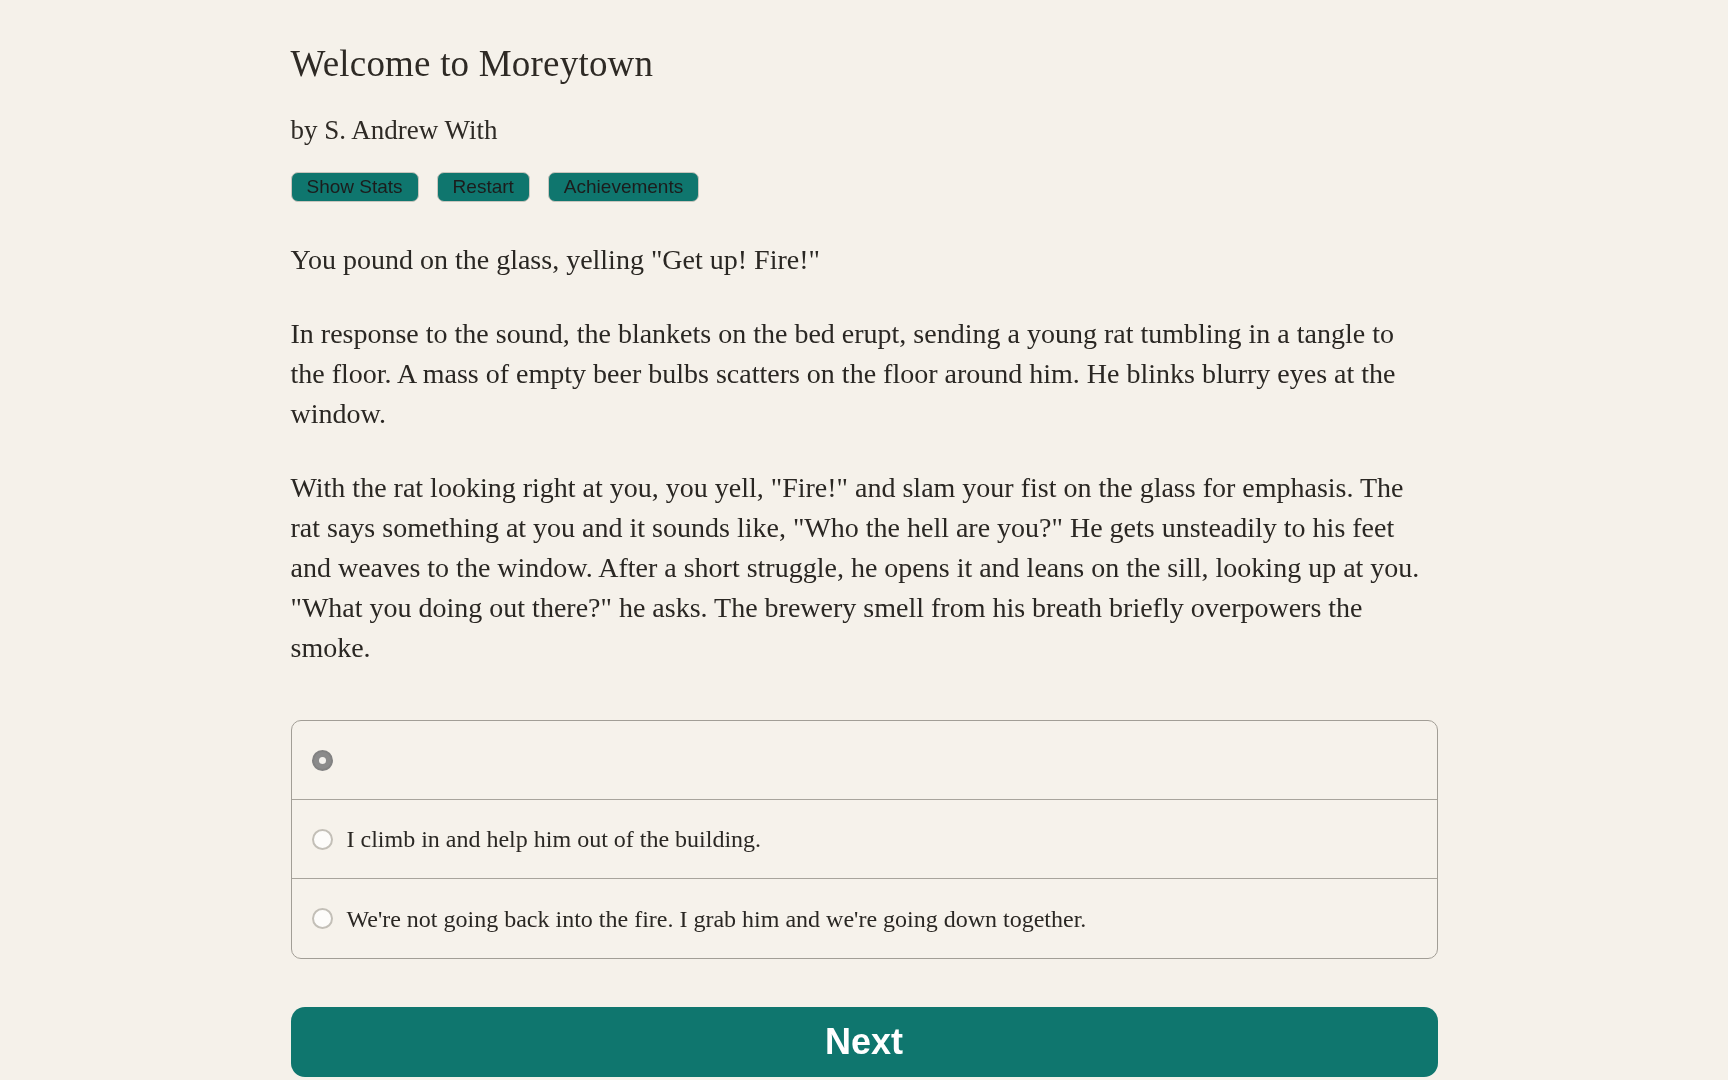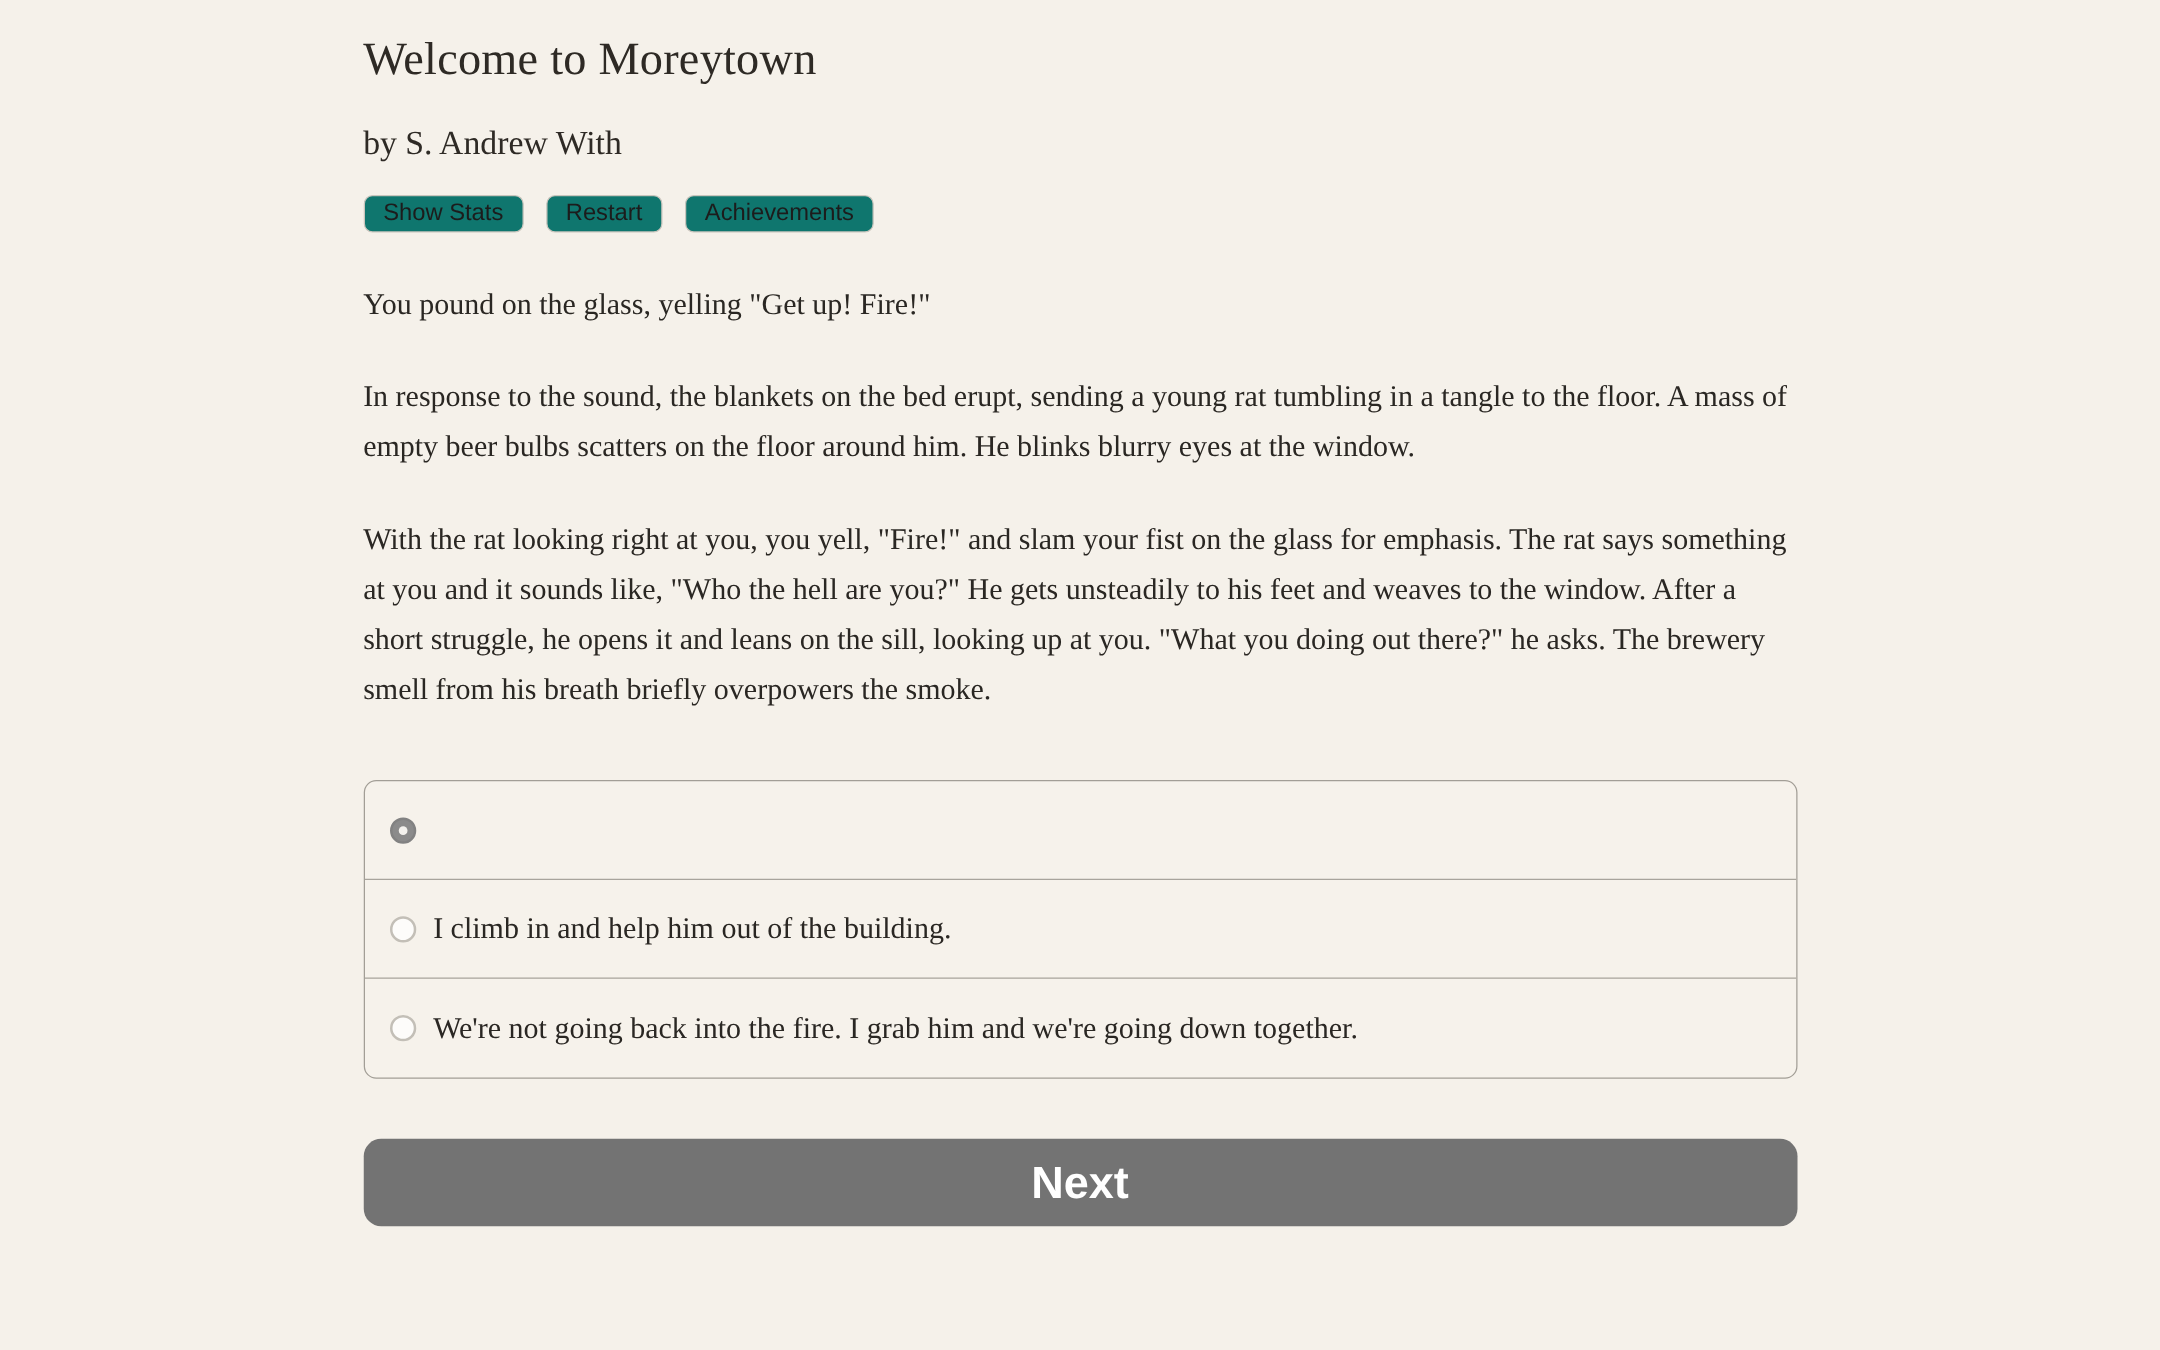--- a/index.html
+++ b/index.html
@@ -5,21 +5,21 @@
   * { box-sizing: border-box; margin: 0; padding: 0; }
   html, body { width: 1728px; height: 1080px; }
   body {
     background: #f5f1ea;
     font-family: "Liberation Serif", serif;
     color: #2a2723;
     overflow: hidden;
   }
   .page {
     width: 1147px;
-    margin: 0 auto;
+    margin: 16px auto;
     padding-top: 26px;
   }
   .title {
     font-size: 37px;
     font-weight: 400;
     letter-spacing: 0.2px;
     color: #2e2a25;
   }
   .byline {
     font-size: 27px;
@@ -39,21 +39,21 @@
     background: #0f766e;
     border: 1px solid #c9c5bd;
     border-radius: 7px;
     padding: 3px 15px;
     height: 30px;
     line-height: 22px;
     cursor: pointer;
   }
   .story { margin-top: 38px; }
   .story p {
-    font-size: 24px;
+    font-size: 28px;
     line-height: 40px;
     margin-bottom: 34px;
     max-width: 1140px;
   }
   .choices {
     margin-top: 52px;
     border: 1px solid #a29e96;
     border-radius: 10px;
     background: #f6f2eb;
     overflow: hidden;
@@ -93,21 +93,21 @@
   .choice-label {
     font-size: 24px;
     line-height: 34px;
     color: #2a2723;
   }
   .next-button {
     display: block;
     width: 100%;
     margin-top: 48px;
     height: 70px;
-    background: #737373;
+    background: #0f766e;
     border: none;
     border-radius: 14px;
     color: #ffffff;
     font-family: "Liberation Sans", sans-serif;
     font-size: 36px;
     font-weight: 700;
     cursor: pointer;
   }
 </style>
 </head>

